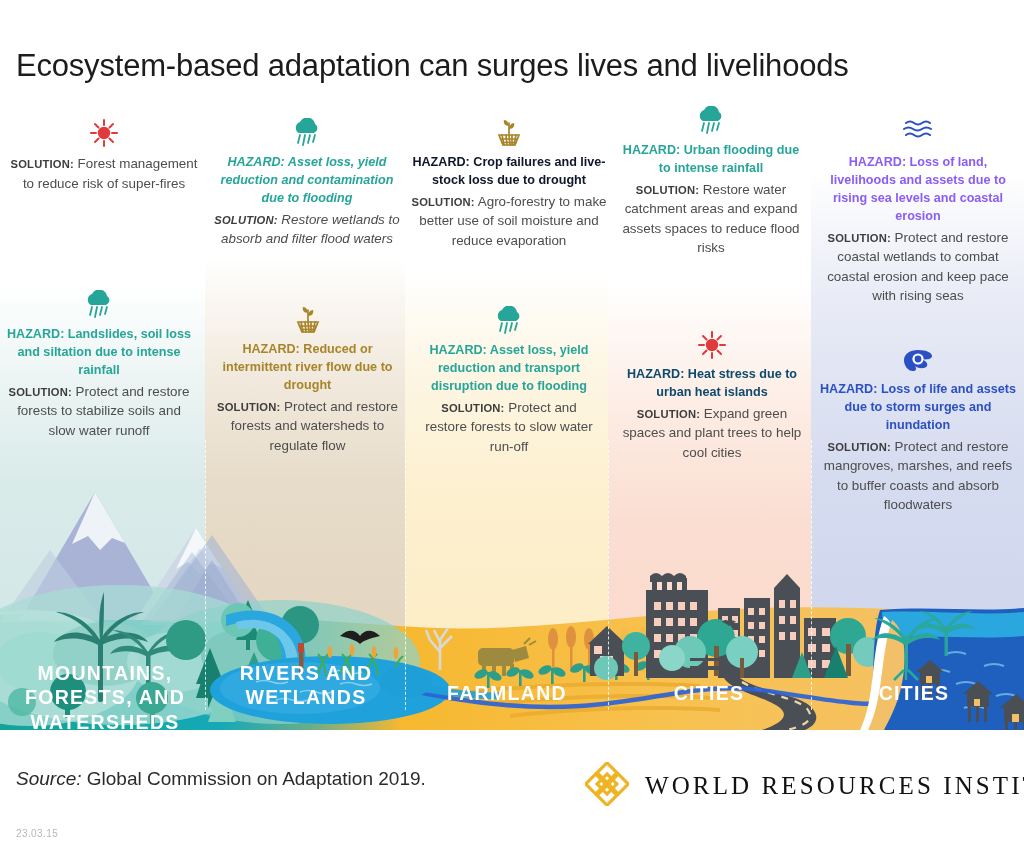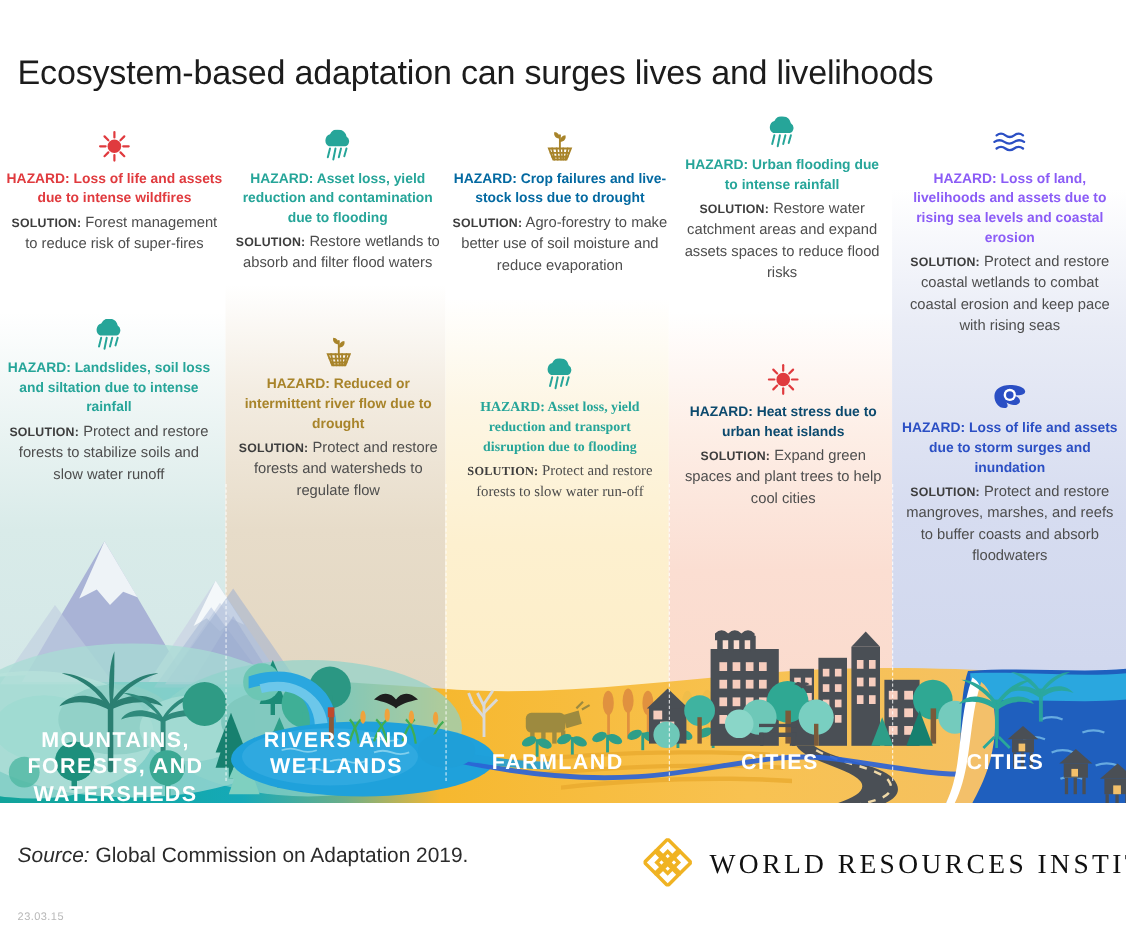--- a/index.html
+++ b/index.html
@@ -477,25 +477,24 @@
             <line x1="2" y1="15" x2="7" y2="15"></line>
             <line x1="23" y1="15" x2="28" y2="15"></line>
             <line x1="6" y1="6" x2="9.5" y2="9.5"></line>
             <line x1="20.5" y1="20.5" x2="24" y2="24"></line>
             <line x1="6" y1="24" x2="9.5" y2="20.5"></line>
             <line x1="20.5" y1="9.5" x2="24" y2="6"></line>
           </g>
           <circle cx="15" cy="15" r="6.2" fill="#E03A3E"></circle>
         </svg>
     </span>
-    <div class="hz" style="color:#E03A3E"><span>HAZARD:</span> Loss of life and assets due to intense wildfires</div>
     <div class="sol"><b>SOLUTION:</b><span> Forest management to reduce risk of super-fires</span></div>
   </div>
 
-  <div class="card" style="left:209px;top:118px;width:196px;">
+  <div class="card" style="left:209px;top:118px;width:196px;font-style:italic;">
     <span class="icon-wrap">
       <svg width="32" height="30" viewBox="0 0 32 30">
           <path d="M8,15 a6,6 0 0 1 1,-11 a8,8 0 0 1 15,2 a5,5 0 0 1 -1,9 Z" fill="#26A599"></path>
           <g stroke="#26A599" stroke-width="1.8" stroke-linecap="round">
             <line x1="9" y1="17" x2="7" y2="25"></line>
             <line x1="14" y1="17" x2="12" y2="27"></line>
             <line x1="19" y1="17" x2="17" y2="25"></line>
             <line x1="24" y1="17" x2="22" y2="24"></line>
           </g>
         </svg>
@@ -510,21 +509,21 @@
           <g fill="none" stroke="#A8842A" stroke-width="1.7" stroke-linecap="round">
             <path d="M16,16 L16,5"></path>
             <path d="M16,8 C12,8 10,5 11,2 C14,2 16,5 16,8 Z" fill="#A8842A" stroke="none"></path>
             <path d="M16,11 C20,11 22,8 21,5 C18,5 16,8 16,11 Z" fill="#A8842A" stroke="none"></path>
             <path d="M6,17 L26,17 L22,27 L10,27 Z"></path>
             <path d="M9,17 L11,27 M13,17 L14,27 M16,17 L17,27 M19,17 L19,27 M23,17 L21,27"></path>
             <path d="M7.5,21 L24,21 M9,24.5 L23,24.5"></path>
           </g>
         </svg>
     </span>
-    <div class="hz" style="color:#0369a1"><span>HAZARD:</span> Crop failures and live-stock loss due to drought</div>
+    <div class="hz" style="color:#0f172a"><span>HAZARD:</span> Crop failures and live-stock loss due to drought</div>
     <div class="sol"><b>SOLUTION:</b><span> Agro-forestry to make better use of soil moisture and reduce evaporation</span></div>
   </div>
 
   <div class="card" style="left:616px;top:106px;width:190px;">
     <span class="icon-wrap">
       <svg width="32" height="30" viewBox="0 0 32 30">
           <path d="M8,15 a6,6 0 0 1 1,-11 a8,8 0 0 1 15,2 a5,5 0 0 1 -1,9 Z" fill="#26A599"></path>
           <g stroke="#26A599" stroke-width="1.8" stroke-linecap="round">
             <line x1="9" y1="17" x2="7" y2="25"></line>
             <line x1="14" y1="17" x2="12" y2="27"></line>
@@ -577,21 +576,21 @@
             <path d="M6,17 L26,17 L22,27 L10,27 Z"></path>
             <path d="M9,17 L11,27 M13,17 L14,27 M16,17 L17,27 M19,17 L19,27 M23,17 L21,27"></path>
             <path d="M7.5,21 L24,21 M9,24.5 L23,24.5"></path>
           </g>
         </svg>
     </span>
     <div class="hz" style="color:#A8842A"><span>HAZARD:</span> Reduced or intermittent river flow due to drought</div>
     <div class="sol"><b>SOLUTION:</b><span> Protect and restore forests and watersheds to regulate flow</span></div>
   </div>
 
-  <div class="card" style="left:423px;top:326px;width:172px;font-family:Liberation Serif, serif;">
+  <div class="card" style="left:423px;top:306px;width:172px;">
     <span class="icon-wrap">
       <svg width="32" height="30" viewBox="0 0 32 30">
           <path d="M8,15 a6,6 0 0 1 1,-11 a8,8 0 0 1 15,2 a5,5 0 0 1 -1,9 Z" fill="#26A599"></path>
           <g stroke="#26A599" stroke-width="1.8" stroke-linecap="round">
             <line x1="9" y1="17" x2="7" y2="25"></line>
             <line x1="14" y1="17" x2="12" y2="27"></line>
             <line x1="19" y1="17" x2="17" y2="25"></line>
             <line x1="24" y1="17" x2="22" y2="24"></line>
           </g>
         </svg>

